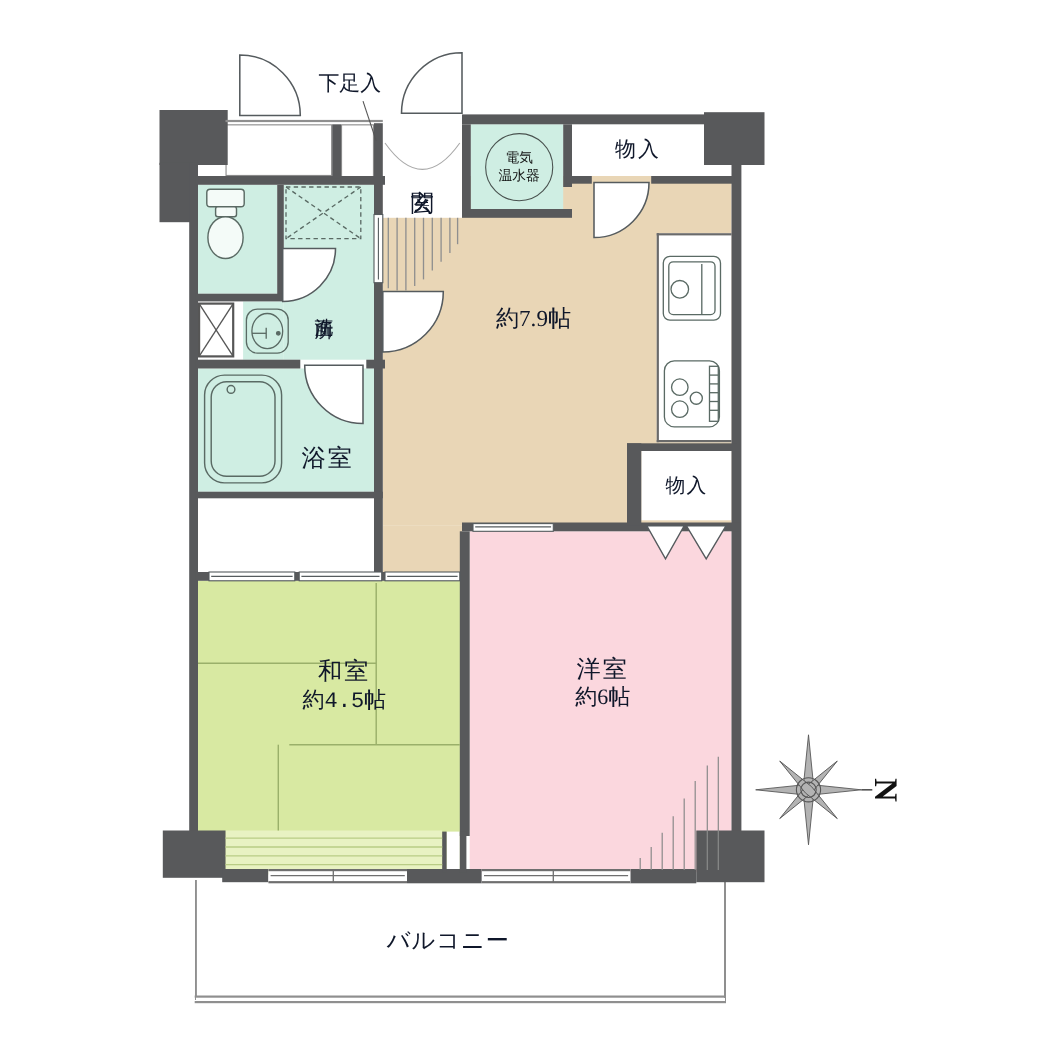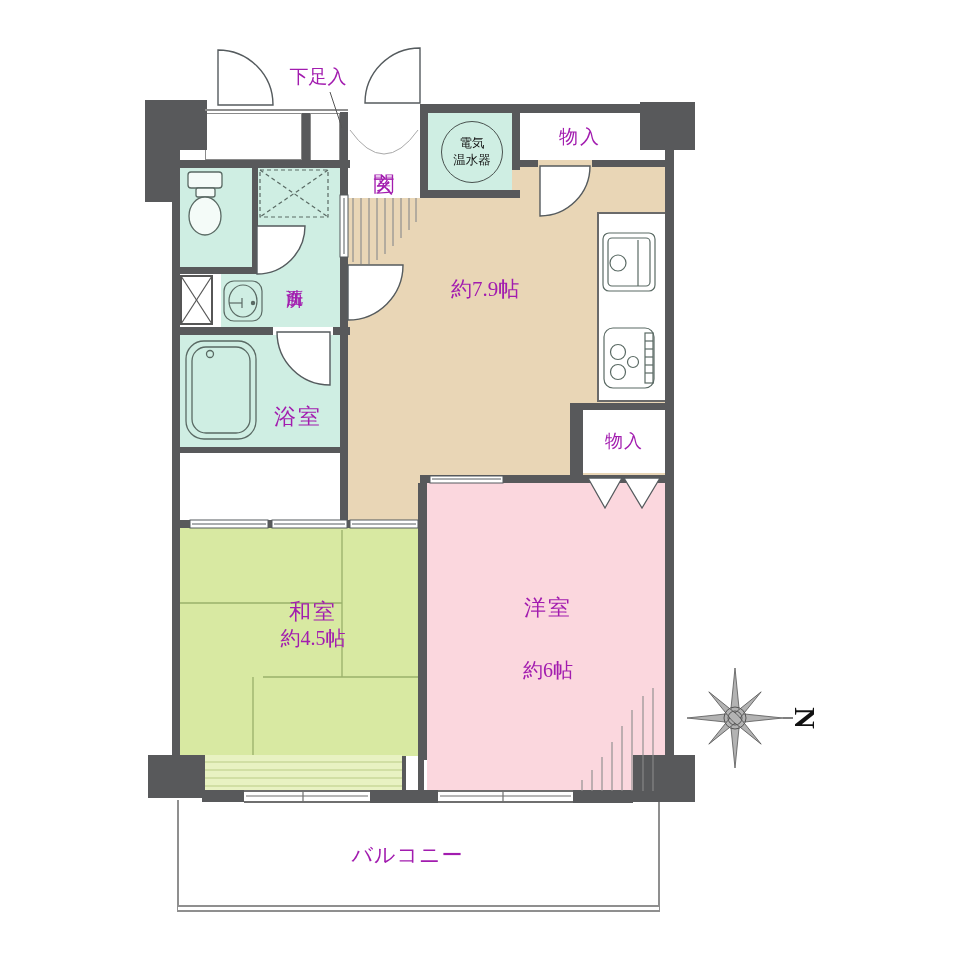--- a/index.html
+++ b/index.html
@@ -7,21 +7,21 @@
         font-family:"Liberation Serif","DejaVu Serif",serif;color:#111;}
   .abs{position:absolute;}
   .wall{position:absolute;background:var(--wall,#58595b);}
   .room{position:absolute;}
   .teal{background:var(--teal,#cfeee3);}
   .beige{background:var(--beige,#e9d6b6);}
   .green{background:var(--green,#d8e9a2);}
   .greenlight{background:var(--green_light,#e8f2c2);}
   .pink{background:var(--pink,#fbd7de);}
   .white{background:#fff;}
-  .lbl{position:absolute;text-align:center;color:#a21caf;line-height:1.25;}
+  .lbl{position:absolute;text-align:center;color:#0f172a;line-height:1.25;}
   .lbl.center{display:flex;align-items:center;justify-content:center;}
   .vert{writing-mode:vertical-rl;text-orientation:upright;letter-spacing:2px;}
   .box-border{border:1px solid #8a8a8a;box-sizing:border-box;}
   .heater-circle{position:absolute;border:1.5px solid #49524f;border-radius:50%;
      display:flex;flex-direction:column;align-items:center;justify-content:center;
      font-size:12.5px;line-height:1.35;}
   .window{position:absolute;background:#fff;border-top:2px solid #6f6f6f;border-bottom:2px solid #6f6f6f;box-sizing:border-box;}
   .balcony{position:absolute;background:#fff;border-left:2px solid #8f8f8f;border-right:2px solid #8f8f8f;border-bottom:7px double #8f8f8f;box-sizing:border-box;}
   svg.overlay{position:absolute;left:0;top:0;pointer-events:none;}
 </style>
@@ -251,25 +251,25 @@
   </div>
   <div class="lbl center" style="left:258px;top:404px;width:80px;height:26px;font-size:22px;letter-spacing:2px;">
     <span>浴室</span>
   </div>
   <div class="lbl" style="left:408px;top:276px;width:154px;height:74px;">
     <div style="font-size:21px;">約7.9帖</div>
   </div>
   <div class="lbl center" style="left:583px;top:410px;width:82px;height:63px;font-size:18px;letter-spacing:1px;">
     <span>物入</span>
   </div>
-  <div class="lbl" style="left:233px;top:598px;width:160px;height:74px;">
+  <div class="lbl" style="left:233px;top:598px;width:160px;height:74px;font-family:Liberation Mono, monospace;">
     <div style="font-size:22px;letter-spacing:2px;">和室</div>
     <div style="font-size:20px;">約4.5帖</div>
   </div>
   <div class="lbl" style="left:467px;top:594px;width:162px;height:76px;">
     <div style="font-size:22px;letter-spacing:2px;">洋室</div>
-    <div style="font-size:20px;margin-top:36px;">約6帖</div>
+    <div style="font-size:20px;">約6帖</div>
   </div>
   <div class="lbl center" style="left:300px;top:840px;width:215px;height:30px;font-size:21px;letter-spacing:1px;">
     <span>バルコニー</span>
   </div>
 
 </div>
 
 </body></html>

